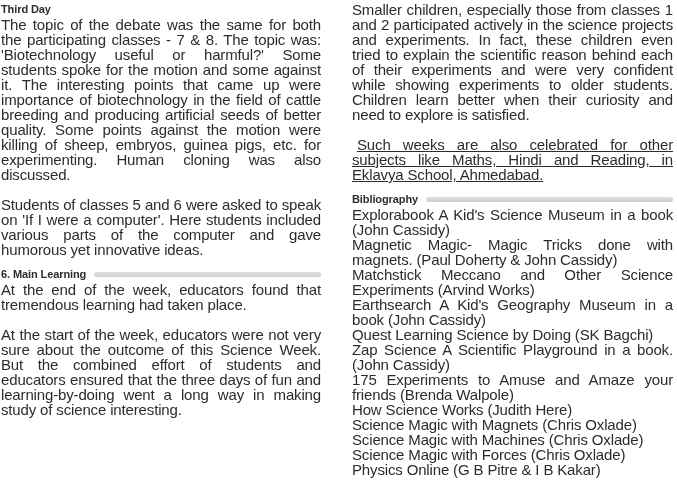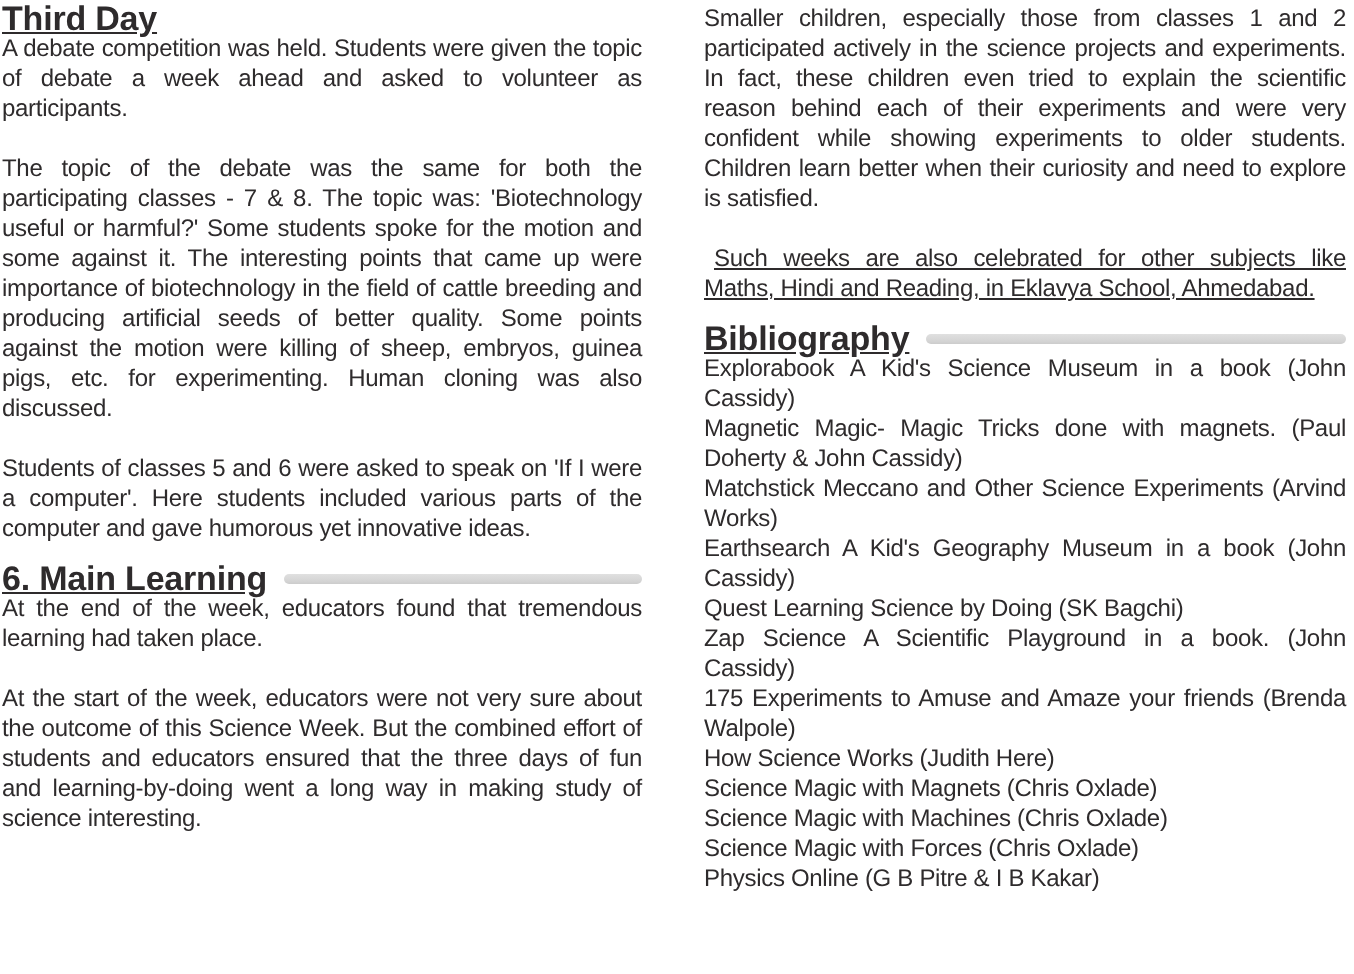--- a/index.html
+++ b/index.html
@@ -12,33 +12,32 @@
     color: var(--text-color, #2e2b2c);
   }
   .page {
     display: flex;
     padding: 2px 4px 0 1px;
     gap: 31px;
   }
   .col-left  { width: 320px; flex: 0 0 320px; }
   .col-right { width: 321px; flex: 0 0 321px; }
   p {
-    font-size: 12px;
+    font-size: 15px;
     line-height: 15px;
     letter-spacing: -0.15px;
     text-align: justify;
     margin: 0 0 15px 0;
   }
   .heading {
     font-weight: bold;
-    font-size: 17px;
+    font-size: 11px;
     line-height: 15px;
     letter-spacing: -0.1px;
     white-space: nowrap;
-    text-decoration: underline;
   }
   .heading-line { line-height: 15px; }
   .heading-row {
     display: flex;
     align-items: center;
     height: 15px;
     margin-top: -5px;
   }
   .heading-bar {
     flex: 1;
@@ -50,21 +49,20 @@
   .indent { text-indent: 5px; text-decoration: underline; }
   .bib p { margin: 0; }
 </style>
 </head>
 <body>
 
 <div class="page">
 
   <div class="col-left">
     <div class="heading heading-line">Third Day</div>
-    <p>A debate competition was held. Students were given the topic of debate a week ahead and asked to volunteer as participants.</p>
     <p>The topic of the debate was the same for both the participating classes - 7 &amp; 8. The topic was: 'Biotechnology useful or harmful?' Some students spoke for the motion and some against it.  The interesting points that came up were importance of biotechnology in the field of cattle breeding and producing artificial seeds of better quality. Some points against the motion were killing of sheep, embryos, guinea pigs, etc. for experimenting. Human cloning was also discussed.</p>
     <p>Students of classes 5 and 6 were asked to speak on 'If I were a computer'. Here  students included various parts of the computer and gave humorous yet innovative ideas.</p>
 
     <div class="heading-row">
       <span class="heading">6. Main Learning</span>
       <span class="heading-bar"></span>
     </div>
     <p>At the end of the week, educators found that tremendous learning had taken place.</p>
     <p>At the start of the week, educators were not very sure about the outcome of this Science Week. But the combined effort of students and educators ensured that the three days of fun and learning-by-doing went a long way in making study of science interesting.</p>
   </div>

